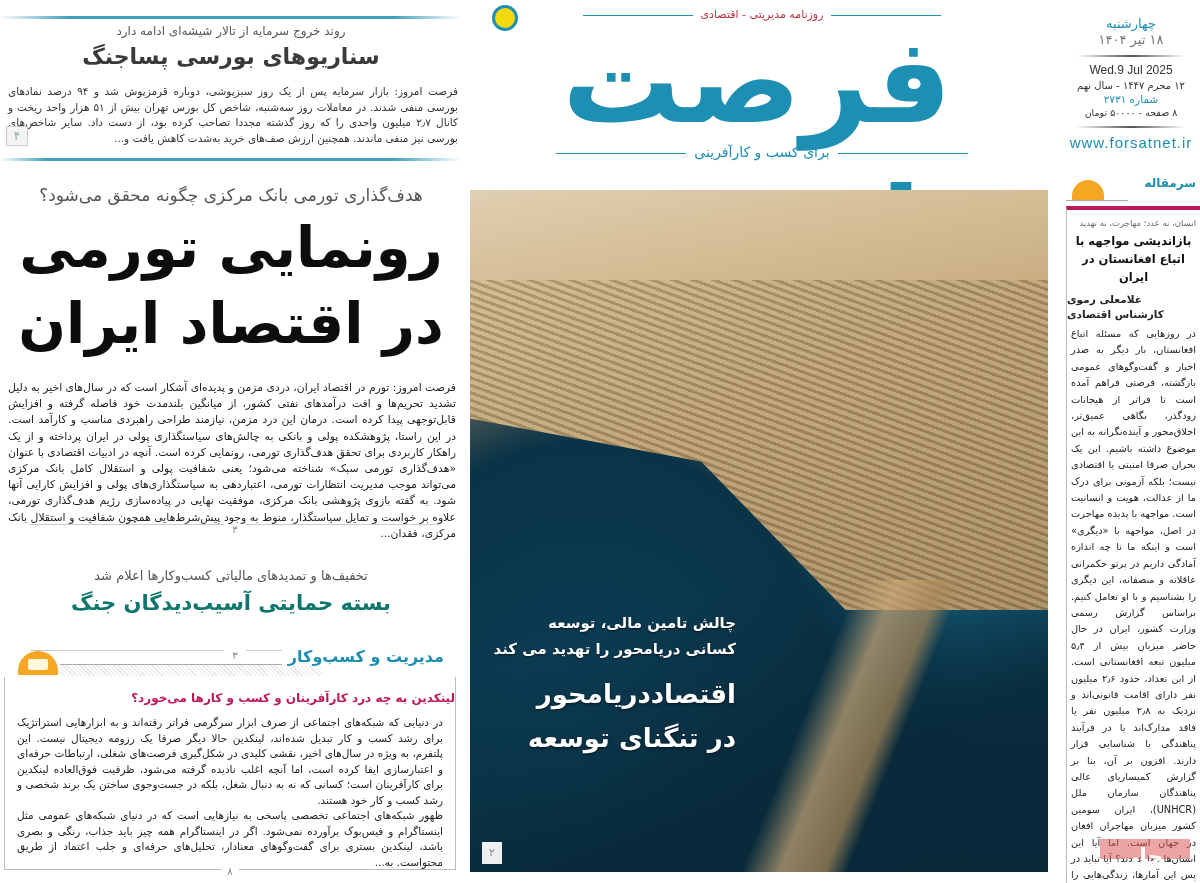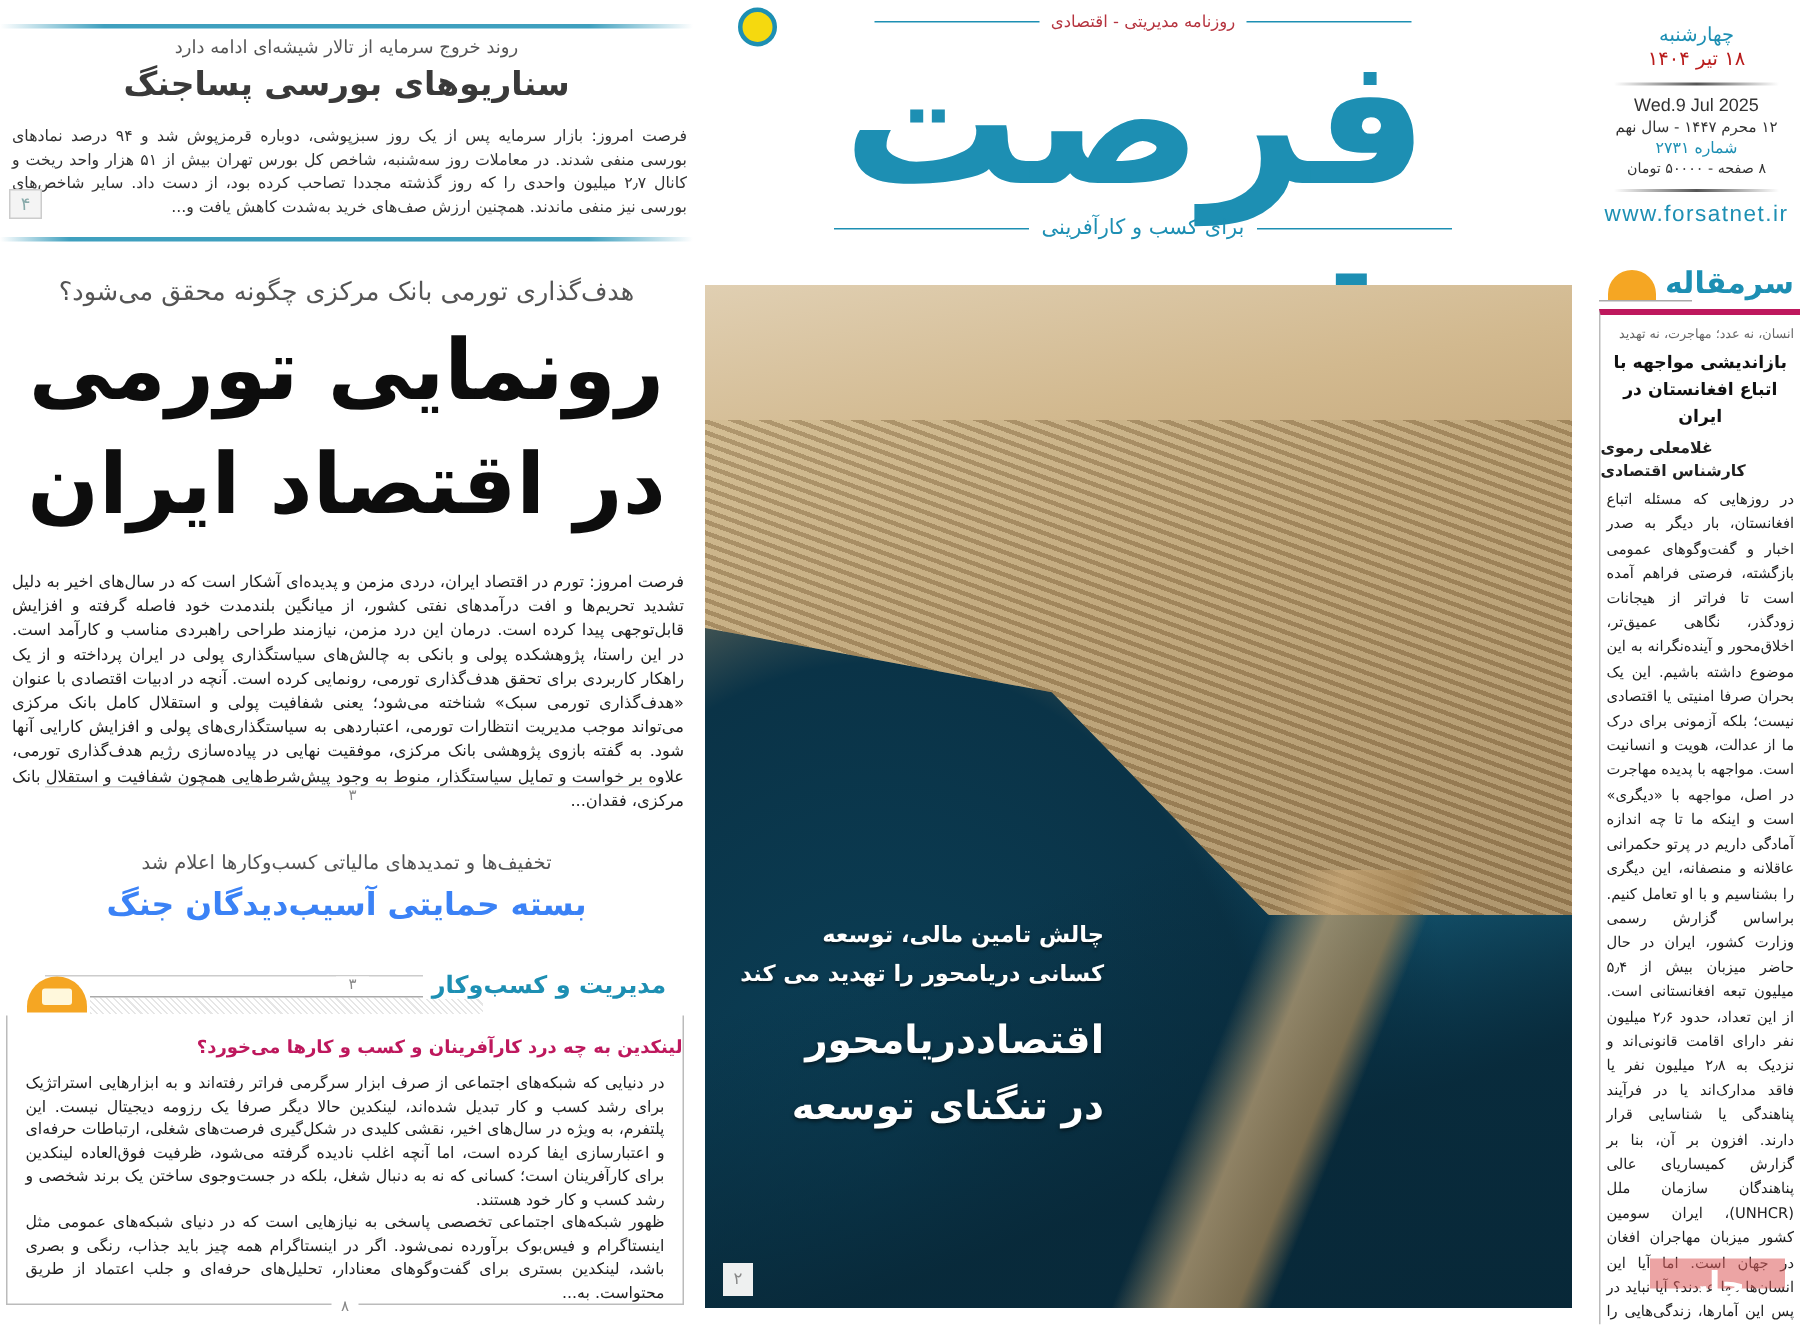--- a/index.html
+++ b/index.html
@@ -26,41 +26,41 @@
   .logo-area .tagline-top::before, .logo-area .tagline-top::after { content:""; display:inline-block; width:110px; height:1px; background:#1d8fb3; vertical-align: middle; margin: 0 8px; }
   .logo-area .logo { position: absolute; top: 6px; left: 0; width: 590px; text-align: center;
       font-size: 118px; line-height: 150px; font-weight: bold; color: #1d8fb3; letter-spacing: -2px; }
   .logo-area .logo-dot { position: absolute; left: 30px; top: 5px; width: 26px; height: 26px; border-radius: 50%;
       background: #f5d90f; border: 3px solid #1d8fb3; }
   .logo-area .tagline-bottom { position: absolute; top: 144px; left: 40px; width: 520px; text-align: center; font-size: 14px; color: #1d8fb3; }
   .logo-area .tagline-bottom::before, .logo-area .tagline-bottom::after { content:""; display:inline-block; width:130px; height:1px; background:#1d8fb3; vertical-align: middle; margin: 0 8px; }
 
   .dateblock { position: absolute; right: 0; top: 0; width: 138px; height: 168px; text-align: center; }
   .dateblock .weekday { margin-top: 16px; font-size: 13px; color: #1d8fb3; }
-  .dateblock .jalali { font-size: 13px; color: #b91c1c; margin-top: 1px; text-align: center; }
+  .dateblock .jalali { font-size: 13px; color: #737373; margin-top: 1px; text-align: center; }
   .dateblock .sep { width: 110px; height: 2px; margin: 8px auto 6px; background: linear-gradient(to right, #fff, #555, #fff); }
   .dateblock .gregorian { font-size: 12px; color: #333; direction: ltr; font-family: "Liberation Sans", sans-serif; }
   .dateblock .hijri { font-size: 10px; color: #333; margin-top: 3px; }
   .dateblock .issue { font-size: 10.5px; color: #1d8fb3; margin-top: 2px; }
   .dateblock .price { font-size: 9.5px; color: #333; margin-top: 2px; }
   .dateblock .url { font-size: 15px; color: #1d8fb3; direction: ltr; font-family: "Liberation Sans", sans-serif; letter-spacing: 1px; margin-top: 4px; }
 
   
   .main-story { position: absolute; left: 0; top: 180px; width: 462px; }
   .main-story .kicker { text-align: center; font-size: 17px; color: #555; height: 30px; line-height: 30px; }
   .main-story .headline { text-align: center; font-size: 56px; line-height: 76px; font-weight: bold; color: #0d0d0d; }
   .main-story .body { margin: 18px 6px 0 8px; font-size: 10.8px; line-height: 16.2px; text-align: justify; color: #222; }
 
   .divider { position: absolute; left: 30px; width: 410px; height: 12px; text-align: center; }
   .divider::before { content: ""; position: absolute; left: 0; right: 0; top: 6px; height: 1px; background: #ccc; }
   .divider span { position: relative; background: #fff; padding: 0 8px; font-size: 10px; color: #888; }
 
   .secondary-story { position: absolute; left: 0; top: 568px; width: 462px; text-align: center; }
   .secondary-story .kicker { font-size: 13px; color: #555; }
-  .secondary-story .headline { font-size: 21px; font-weight: bold; color: #3b82f6; margin-top: 8px; }
+  .secondary-story .headline { font-size: 21px; font-weight: bold; color: #0f766e; margin-top: 8px; }
 
   
   .biz-box { position: absolute; left: 4px; top: 677px; width: 452px; height: 193px; border: 1px solid #bbb; border-top: none; }
   .biz-header { position: absolute; left: 0; top: 645px; width: 462px; height: 32px; }
   .biz-header .title { position: absolute; right: 12px; top: 2px; font-size: 16px; font-weight: bold; color: #1d8fb3; background: #fff; padding: 0 6px; }
   .biz-header .hatch { position: absolute; left: 60px; right: 140px; top: 19px; height: 12px;
       background: repeating-linear-gradient(45deg, #e6e6e6 0 1px, #fff 1px 3px); border-top: 1px solid #aaa; }
   .biz-header .icon { position: absolute; left: 18px; top: 6px; width: 40px; height: 24px; border-radius: 20px 20px 0 0; background: #f5a623; }
   .biz-header .icon::after { content:""; position:absolute; left: 10px; top: 8px; width: 20px; height: 11px; background: #fff8dc; border-radius: 2px; }
   .biz-box .headline { font-size: 12px; font-weight: bold; color: #be185d; margin-top: 14px; }
@@ -85,21 +85,21 @@
   .photo .hills { position: absolute; left: 0; top: 0; width: 100%; height: 110px;
       background: linear-gradient(170deg, #e0cfb2 0%, #d2b98f 60%, #c7ab7f 100%); }
   .photo .overlay { position: absolute; left: 16px; top: 420px; width: 250px; color: #fff; text-align: right; }
   .photo .overlay .kicker { font-size: 15px; line-height: 26px; font-weight: bold; text-shadow: 0 1px 2px rgba(0,0,0,.6); }
   .photo .overlay .headline { font-size: 26px; line-height: 44px; font-weight: bold; margin-top: 10px; text-shadow: 0 1px 3px rgba(0,0,0,.6); }
   .photo .page-badge { position: absolute; left: 12px; bottom: 8px; width: 20px; height: 22px; background: #eef0f0; color: #888; font-size: 11px; text-align: center; line-height: 22px; }
 
   
   .editorial { position: absolute; left: 1062px; top: 176px; width: 138px; height: 707px; }
   .editorial .header { position: relative; height: 34px; }
-  .editorial .header .title { position: absolute; right: 4px; top: 0; font-size: 20px; font-weight: bold; color: #1d8fb3; }
+  .editorial .header .title { position: absolute; right: 4px; top: 0; font-size: 12px; font-weight: bold; color: #1d8fb3; }
   .editorial .header .icon { position: absolute; left: 10px; top: 4px; width: 32px; height: 20px; border-radius: 16px 16px 0 0; background: #f5a623; }
   .editorial .header .line { position: absolute; left: 4px; right: 72px; top: 24px; height: 1px; background: #aaa; }
   .editorial .box { position: absolute; left: 4px; right: 0; top: 30px; bottom: 0; border-left: 1px solid #bbb; border-top: 4px solid #be185d; }
   .editorial .kicker { font-size: 8.5px; color: #666; text-align: right; padding: 8px 4px 0 0; }
   .editorial .headline { font-size: 11.5px; line-height: 18px; font-weight: bold; color: #111; text-align: center; margin-top: 4px; }
   .editorial .author { font-size: 10.5px; font-weight: bold; text-align: left; margin-top: 6px; line-height: 15px; }
   .editorial .body { font-size: 9.8px; line-height: 16.4px; text-align: justify; padding: 4px 4px 0 4px; color: #222; }
   .editorial .watermark { position: absolute; right: 10px; bottom: 24px; width: 90px; height: 20px; background: rgba(220,90,90,0.55);
       color: #fff; font-size: 22px; font-weight: bold; text-align: center; line-height: 36px; }
 </style>

